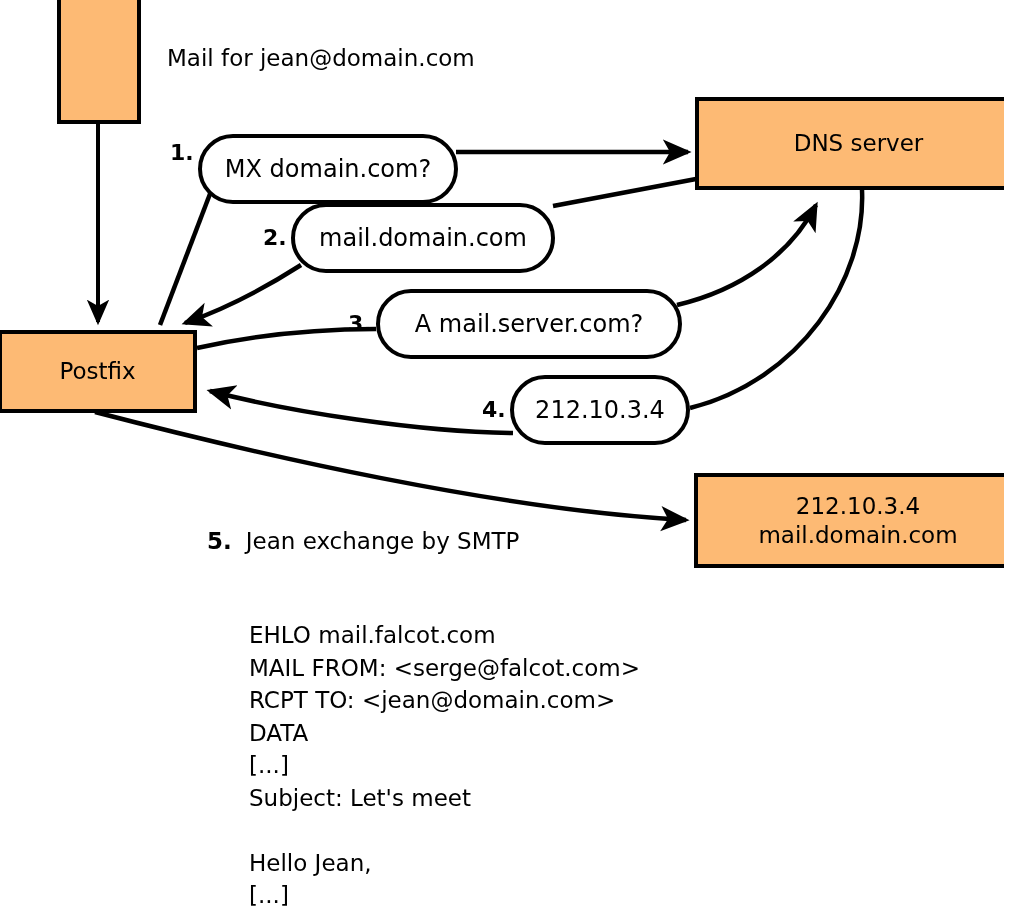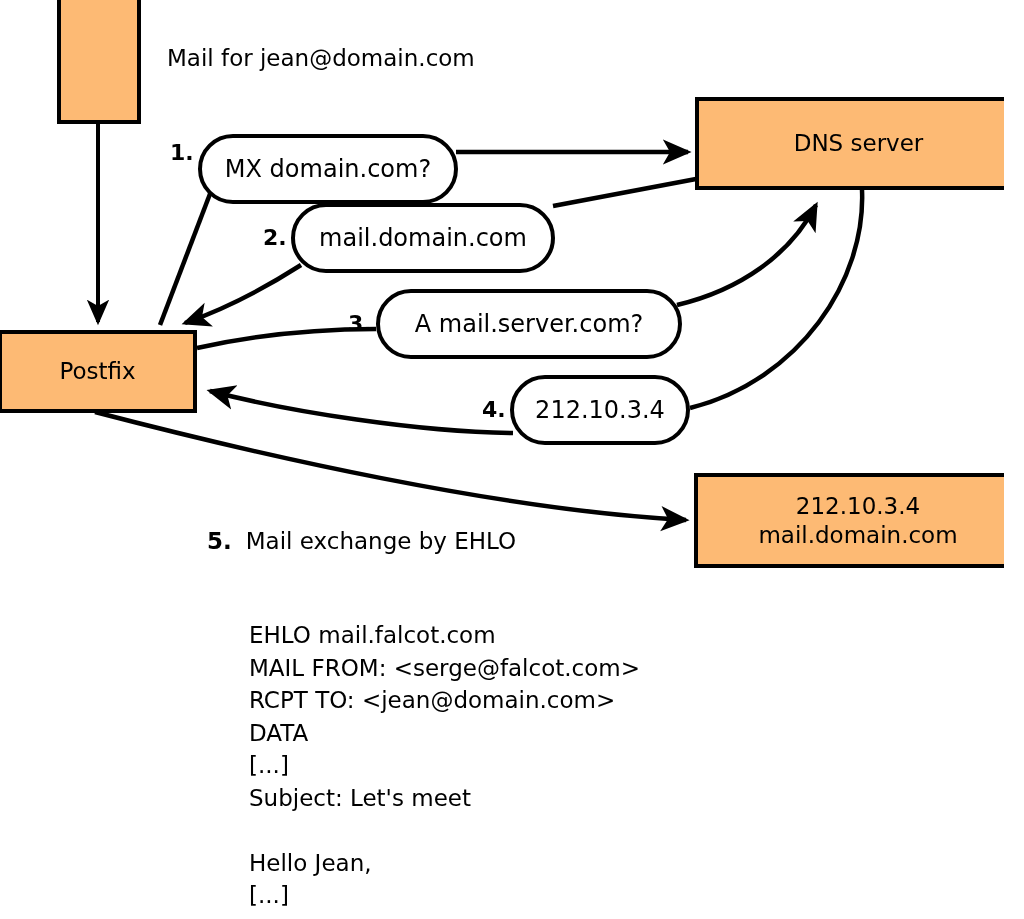--- a/index.html
+++ b/index.html
@@ -148,21 +148,21 @@
   <div class="bubble" style="left:376px; top:289px; width:306px; height:70px;">
     <span>A mail.server.com?</span>
   </div>
 
   <div class="step-num" style="left:482px; top:397px;">4.</div>
   <div class="bubble" style="left:510px; top:375px; width:180px; height:70px;">
     <span>212.10.3.4</span>
   </div>
 
   <div id="step5-label">
-    <span class="num">5.</span><span>Mail exchange by EHLO</span>
+    <span class="num">5.</span><span>Jean exchange by SMTP</span>
   </div>
 
   <div id="smtp-transcript">EHLO mail.falcot.com
 MAIL FROM: &lt;serge@falcot.com&gt;
 RCPT TO: &lt;jean@domain.com&gt;
 DATA
 [...]
 Subject: Let's meet
 
 Hello Jean,

